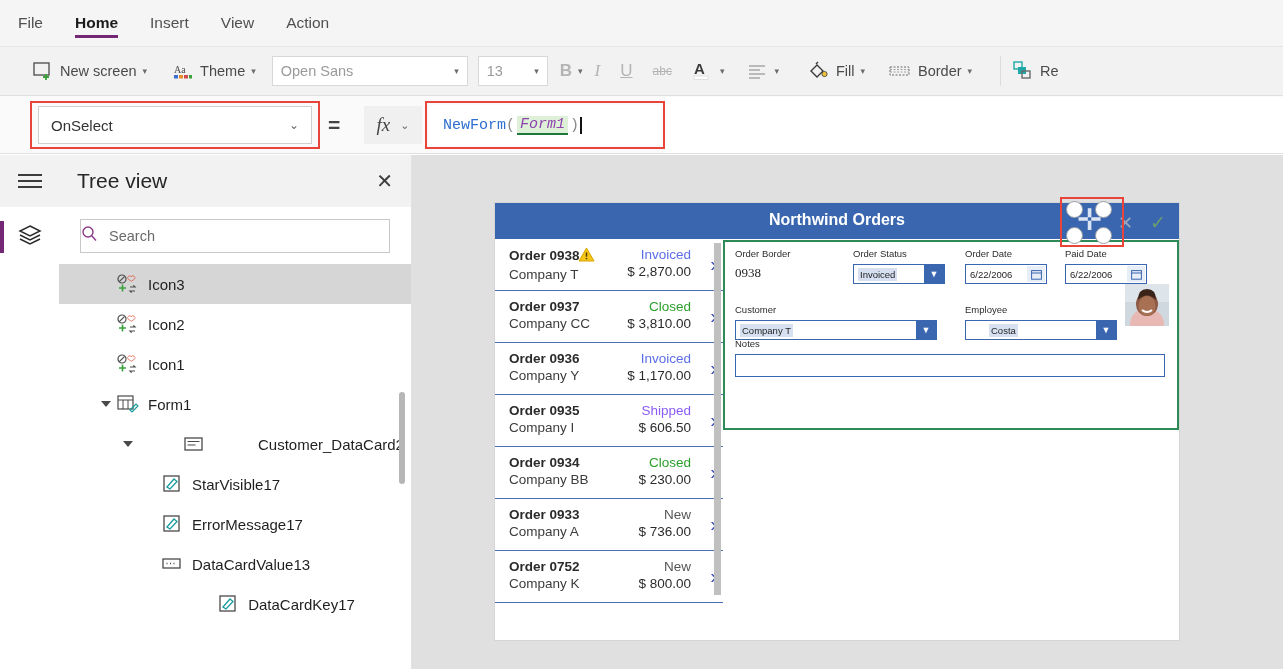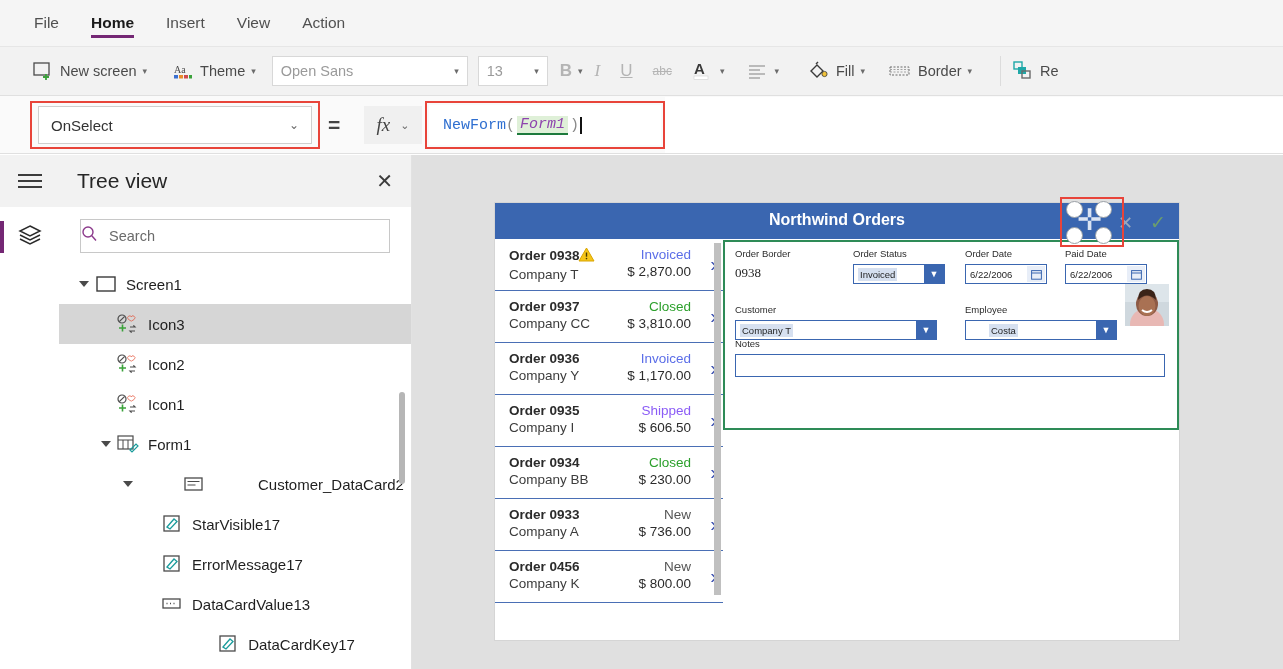--- a/index.html
+++ b/index.html
@@ -8,21 +8,21 @@
     font-family: "Liberation Sans", sans-serif;
     background: #ffffff;
     overflow: hidden;
   }
   #app { position: relative; width: 1283px; height: 669px; }
 
   
   .menubar {
     position: absolute; left: 0; top: 0; width: 1283px; height: 47px;
     background: #f5f5f5; border-bottom: 1px solid #e6e6e6;
-    display: flex; align-items: center; padding-left: 34px;
+    display: flex; align-items: center; padding-left: 18px;
   }
   .menu-item {
     font-size: 15.5px; color: #505050; margin-right: 32px;
     position: relative; height: 46px; display: flex; align-items: center;
     cursor: default;
   }
   .menu-item.active { color: #1b1b1b; font-weight: bold; }
   .menu-item.active::after {
     content: ""; position: absolute; left: 0; right: 0; bottom: 8px;
     height: 3px; background: #742774;
@@ -330,31 +330,20 @@
               <circle cx="7" cy="7" r="5" fill="none" stroke="#8c3a8c" stroke-width="1.4"></circle>
               <path d="M10.8 10.8 L15 15.5" stroke="#8c3a8c" stroke-width="1.4"></path>
             </svg>
         </span>
         <span class="search-ph">Search</span>
       </div>
     </div>
 
     <div class="tree-list" id="tree-list">
       <div class="tscroll"></div>
-    <div class="trow" style="padding-left: 16px;">
-          <div class="tw">
-            <div class="caretdown"></div>
-          </div>
-          <div class="ticon">
-            <svg width="20" height="16" viewBox="0 0 20 16">
-              <rect x="1" y="1" width="18" height="14" fill="#fff" stroke="#3a3a3a" stroke-width="1.4"></rect>
-            </svg>
-          </div>
-          <div>Screen1</div>
-        </div>
         <div class="trow sel" style="padding-left: 38px;">
           <div class="tw"></div>
           <div class="ticon">
             <svg width="22" height="20" viewBox="0 0 22 20">
               <circle cx="5" cy="5" r="4" fill="none" stroke="#4a4a4a" stroke-width="1.2"></circle>
               <path d="M2.3 7.7 L7.7 2.3" stroke="#4a4a4a" stroke-width="1.2"></path>
               <path d="M13 9 q-4-3.5 0-6 q4-2.5 5 1.5 q1-4 5-1.5 q4 2.5 0 6 L18 12 Z" fill="none" stroke="#e04a2f" stroke-width="1.2" transform="scale(0.55) translate(8,1)"></path>
               <path d="M2 14h7M5.5 10.5v7" stroke="#3ba23b" stroke-width="1.6"></path>
               <path d="M13 13 h5 l-1.6 -1.6 M18 17 h-5 l1.6 1.6" stroke="#4a4a4a" stroke-width="1.2" fill="none"></path>
             </svg>
@@ -516,21 +505,21 @@
           <div class="g-item">
             <div class="g-ord">Order 0933</div>
             <div class="g-comp">Company A</div>
             <div class="g-right">
               <div class="g-status" style="color: rgb(85, 85, 85);">New</div>
               <div class="g-amt">$ 736.00</div>
             </div>
             <div class="g-chev">›</div>
           </div>
           <div class="g-item">
-            <div class="g-ord">Order 0456</div>
+            <div class="g-ord">Order 0752</div>
             <div class="g-comp">Company K</div>
             <div class="g-right">
               <div class="g-status" style="color: rgb(85, 85, 85);">New</div>
               <div class="g-amt">$ 800.00</div>
             </div>
             <div class="g-chev">›</div>
           </div>
         </div>
       <div class="g-scroll-up">▲</div>
       <div class="g-scroll"></div>

